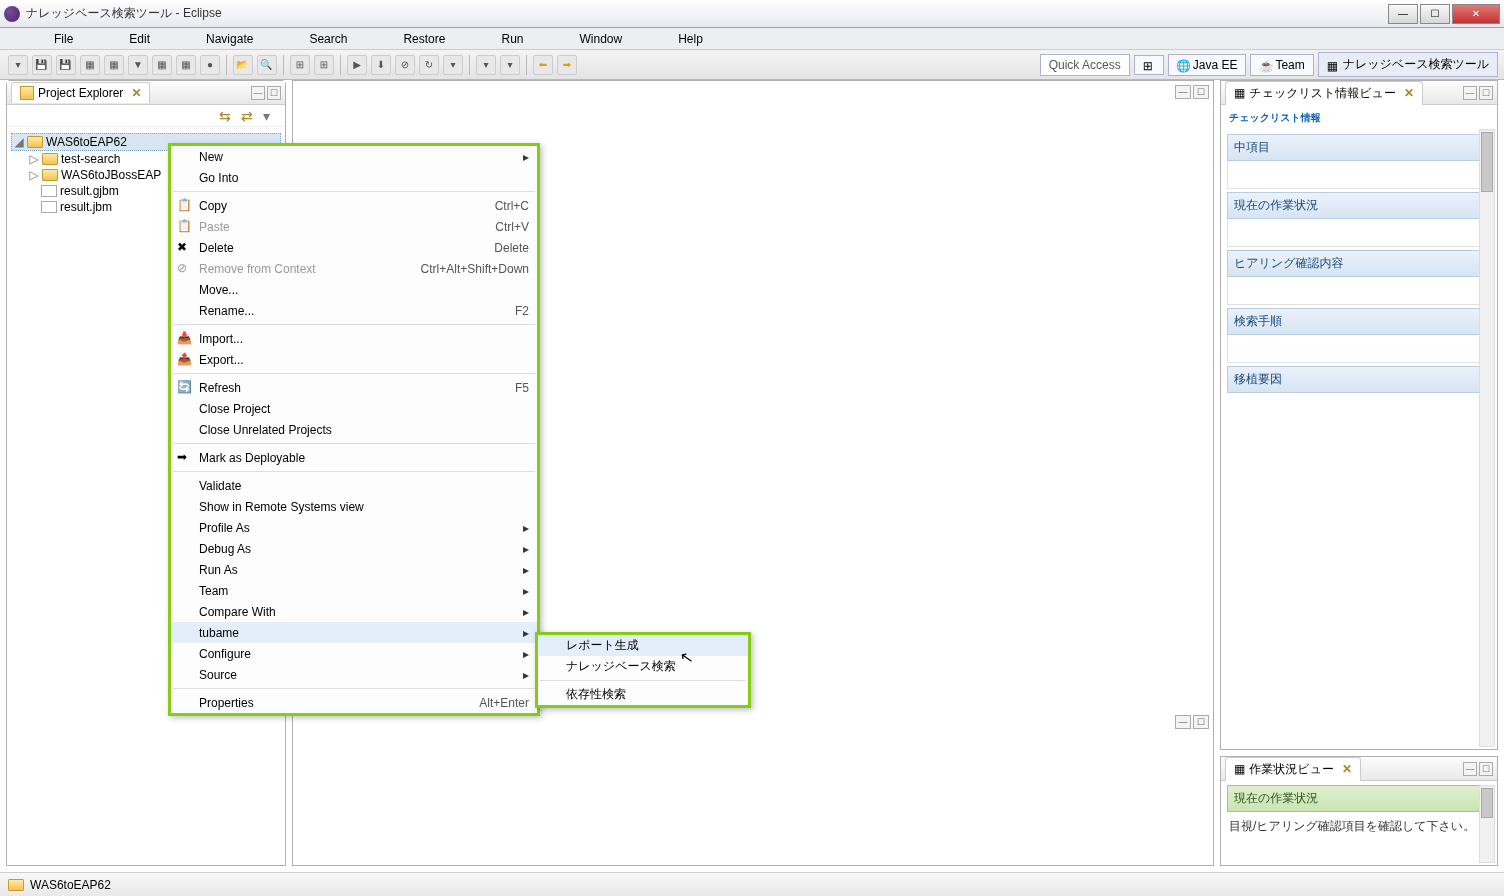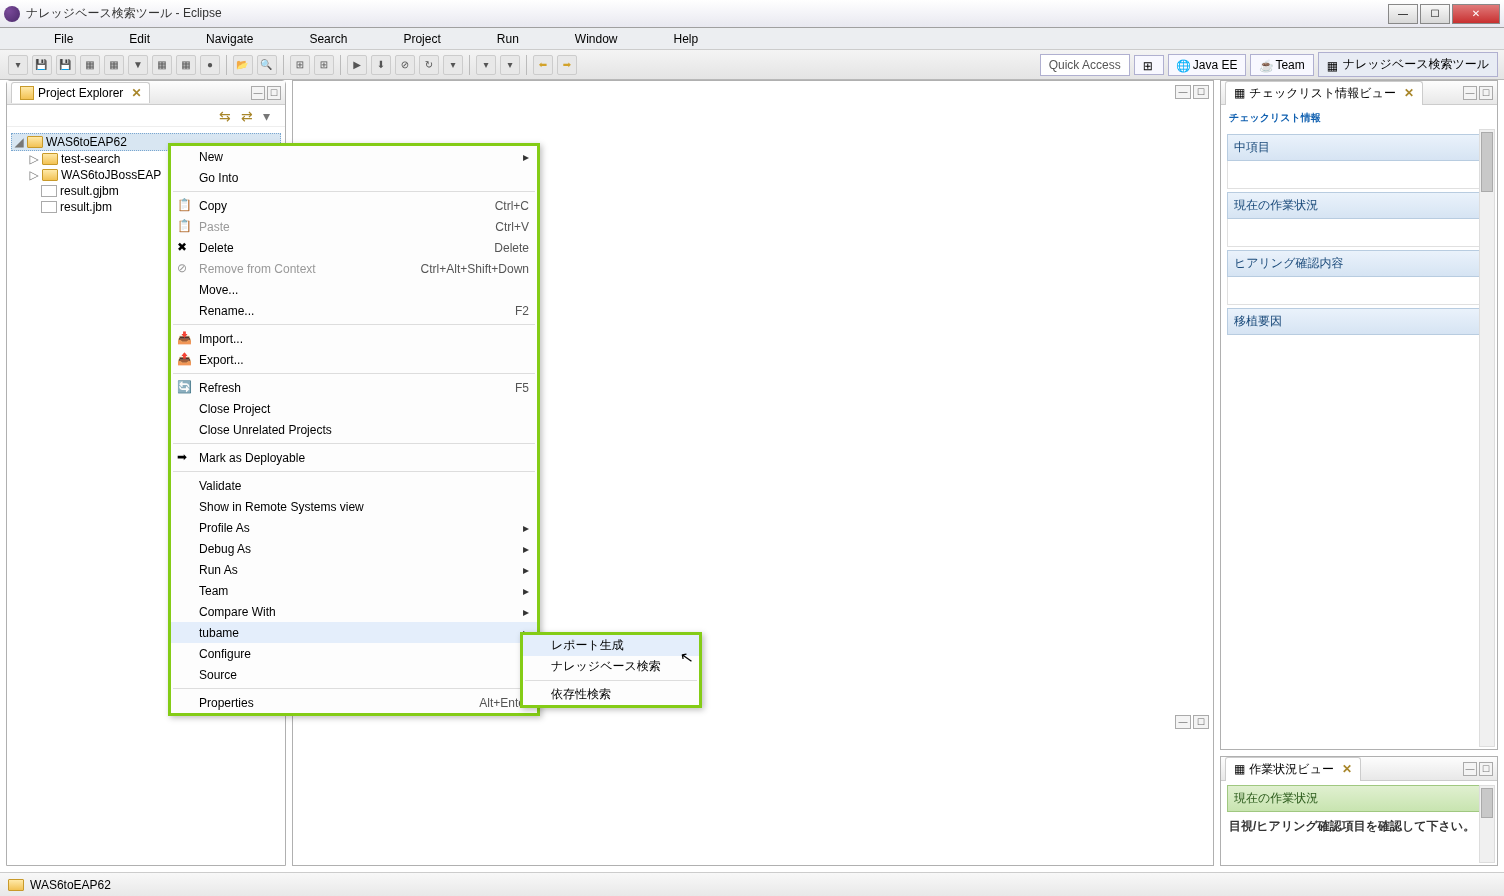--- a/index.html
+++ b/index.html
@@ -54,26 +54,26 @@
 .panel.top { flex:1; }
 .panel.bot { height:110px; }
 .checklist-title { color:#1060b0; font-weight:bold; font-size:10px; padding:6px 8px; }
 .section { margin:3px 6px; }
 .section-hdr { background:linear-gradient(#eaf2fb,#d6e4f3); border:1px solid #b8cce0; padding:4px 6px; color:#1a4a7a; font-size:12px; }
 .section-body { height:28px; border:1px solid #e0e0e0; border-top:none; background:#fff; }
 .scrollbar { position:absolute; right:2px; top:24px; bottom:2px; width:16px; background:#f0f0f0; border:1px solid #ddd;}
 .scrollthumb { position:absolute; left:1px; right:1px; top:2px; height:60px; background:#c8c8c8; border:1px solid #aaa;}
 
 .workstatus-hdr { background:linear-gradient(#e0f0d0,#c8e4b0); border:1px solid #a0c880; padding:4px 6px; color:#2a5a1a; margin:4px 6px 2px; }
-.workstatus-body { padding:4px 8px; color:#333;font-weight:bold; }
+.workstatus-body { padding:4px 8px; color:#333; }
 
 
 .ctxmenu { position:absolute; background:#fdfdfd; border:3px solid #84cc16; box-shadow:2px 2px 6px rgba(0,0,0,.25); z-index:100; }
 .ctxmenu.main-ctx { left:168px; top:143px; width:372px; }
-.ctxmenu.sub-ctx { left:520px; top:632px; width:182px; }
+.ctxmenu.sub-ctx { left:535px; top:632px; width:216px; }
 .ctxrow { display:flex; align-items:center; height:21px; padding:0 8px 0 28px; position:relative; }
 .ctxrow:hover, .ctxrow.hovered { background:#e4eefb; }
 .ctxrow.disabled { color:#999; }
 .ctxrow .icon { position:absolute; left:6px; width:16px; height:16px; }
 .ctxrow .label { flex:1; }
 .ctxrow .shortcut { color:#555; margin-left:20px; }
 .ctxrow .submenu-arrow { color:#333; }
 .ctxsep { height:1px; background:#ddd; margin:3px 2px; }
 
 
@@ -101,21 +101,21 @@
     <div class="winbtn">☐</div>
     <div class="winbtn close">✕</div>
   </div>
 </div>
 
 <div class="menubar">
   <div class="menuitem">File</div>
   <div class="menuitem">Edit</div>
   <div class="menuitem">Navigate</div>
   <div class="menuitem">Search</div>
-  <div class="menuitem">Project</div>
+  <div class="menuitem">Restore</div>
   <div class="menuitem">Run</div>
   <div class="menuitem">Window</div>
   <div class="menuitem">Help</div>
 </div>
 
 <div class="toolbar">
   <div class="tbtn">▾</div>
   <div class="tbtn">💾</div>
   <div class="tbtn">💾</div>
   <div class="tbtn">▦</div>
@@ -238,20 +238,24 @@
           </div>
         <div class="section">
             <div class="section-hdr">現在の作業状況</div>
             <div class="section-body"></div>
           </div>
         <div class="section">
             <div class="section-hdr">ヒアリング確認内容</div>
             <div class="section-body"></div>
           </div>
         <div class="section">
+            <div class="section-hdr">検索手順</div>
+            <div class="section-body"></div>
+          </div>
+        <div class="section">
             <div class="section-hdr">移植要因</div>
           </div>
         <div class="scrollbar">
             <div class="scrollthumb"></div>
           </div>
       </div>
     </div>
 
     <div class="panel bot">
       <div class="tabhdr">

